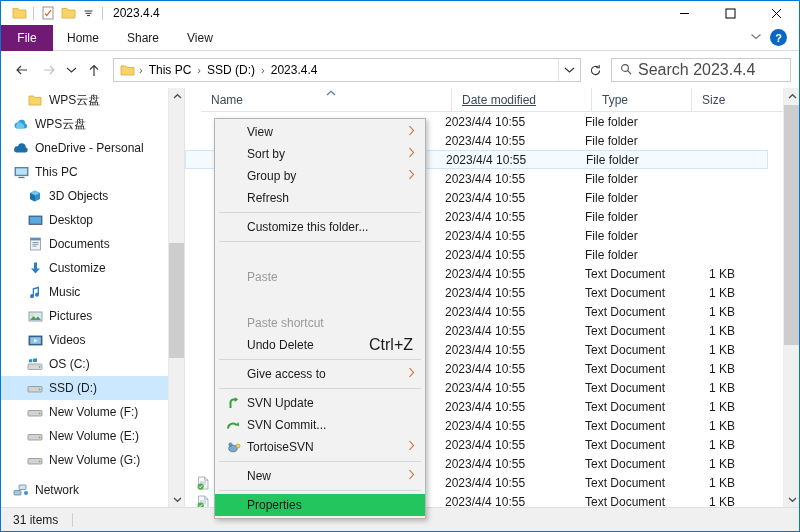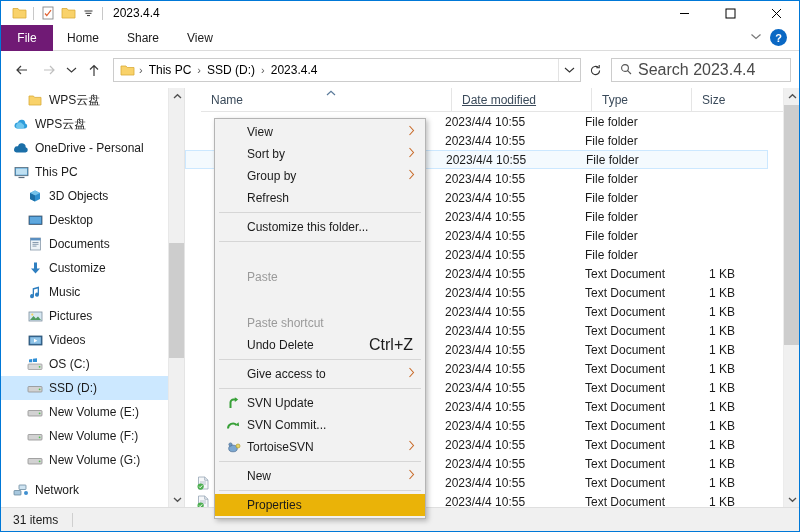--- a/index.html
+++ b/index.html
@@ -297,21 +297,21 @@
   .mi-accel { font-size: 16px; color: #1b1b1b; padding-right: 12px; }
   .mi-arrow {
     position: absolute; right: 10px; top: 50%;
     transform: translateY(-50%);
     color: #d06a20; font-size: 12px; font-weight: 300;
   }
   .mi-sep {
     height: 1px; background: #d6d6d6;
     margin: 3px 4px 3px 4px;
   }
-  .mi-whitebg { background: #eab308; }
+  .mi-whitebg { background: #22c55e; }
 </style>
 </head>
 <body>
 
 <div id="app">
 
   <div class="titlebar">
     <div class="qat">
       <div class="qat-ico">
         <svg width="15" height="14" viewBox="0 0 15 14">
@@ -569,31 +569,31 @@
         <span>SSD (D:)</span>
       </div>
 
       <div class="navitem indent1">
         <span class="nav-ico">
           <svg width="16" height="13" viewBox="0 0 16 13">
             <rect x="1" y="4.5" width="14" height="5.5" rx="0.8" fill="#d2d2d2" stroke="#8f8f8f" stroke-width="0.8"></rect>
             <circle cx="12.6" cy="7.3" r="0.9" fill="#4fc04f"></circle>
           </svg>
         </span>
-        <span>New Volume (E:)</span>
+        <span>New Volume (F:)</span>
       </div>
 
       <div class="navitem indent1">
         <span class="nav-ico">
           <svg width="16" height="13" viewBox="0 0 16 13">
             <rect x="1" y="4.5" width="14" height="5.5" rx="0.8" fill="#d2d2d2" stroke="#8f8f8f" stroke-width="0.8"></rect>
             <circle cx="12.6" cy="7.3" r="0.9" fill="#4fc04f"></circle>
           </svg>
         </span>
-        <span>New Volume (F:)</span>
+        <span>New Volume (E:)</span>
       </div>
 
       <div class="navitem indent1">
         <span class="nav-ico">
           <svg width="16" height="13" viewBox="0 0 16 13">
             <rect x="1" y="4.5" width="14" height="5.5" rx="0.8" fill="#d2d2d2" stroke="#8f8f8f" stroke-width="0.8"></rect>
             <circle cx="12.6" cy="7.3" r="0.9" fill="#4fc04f"></circle>
           </svg>
         </span>
         <span>New Volume (G:)</span>

